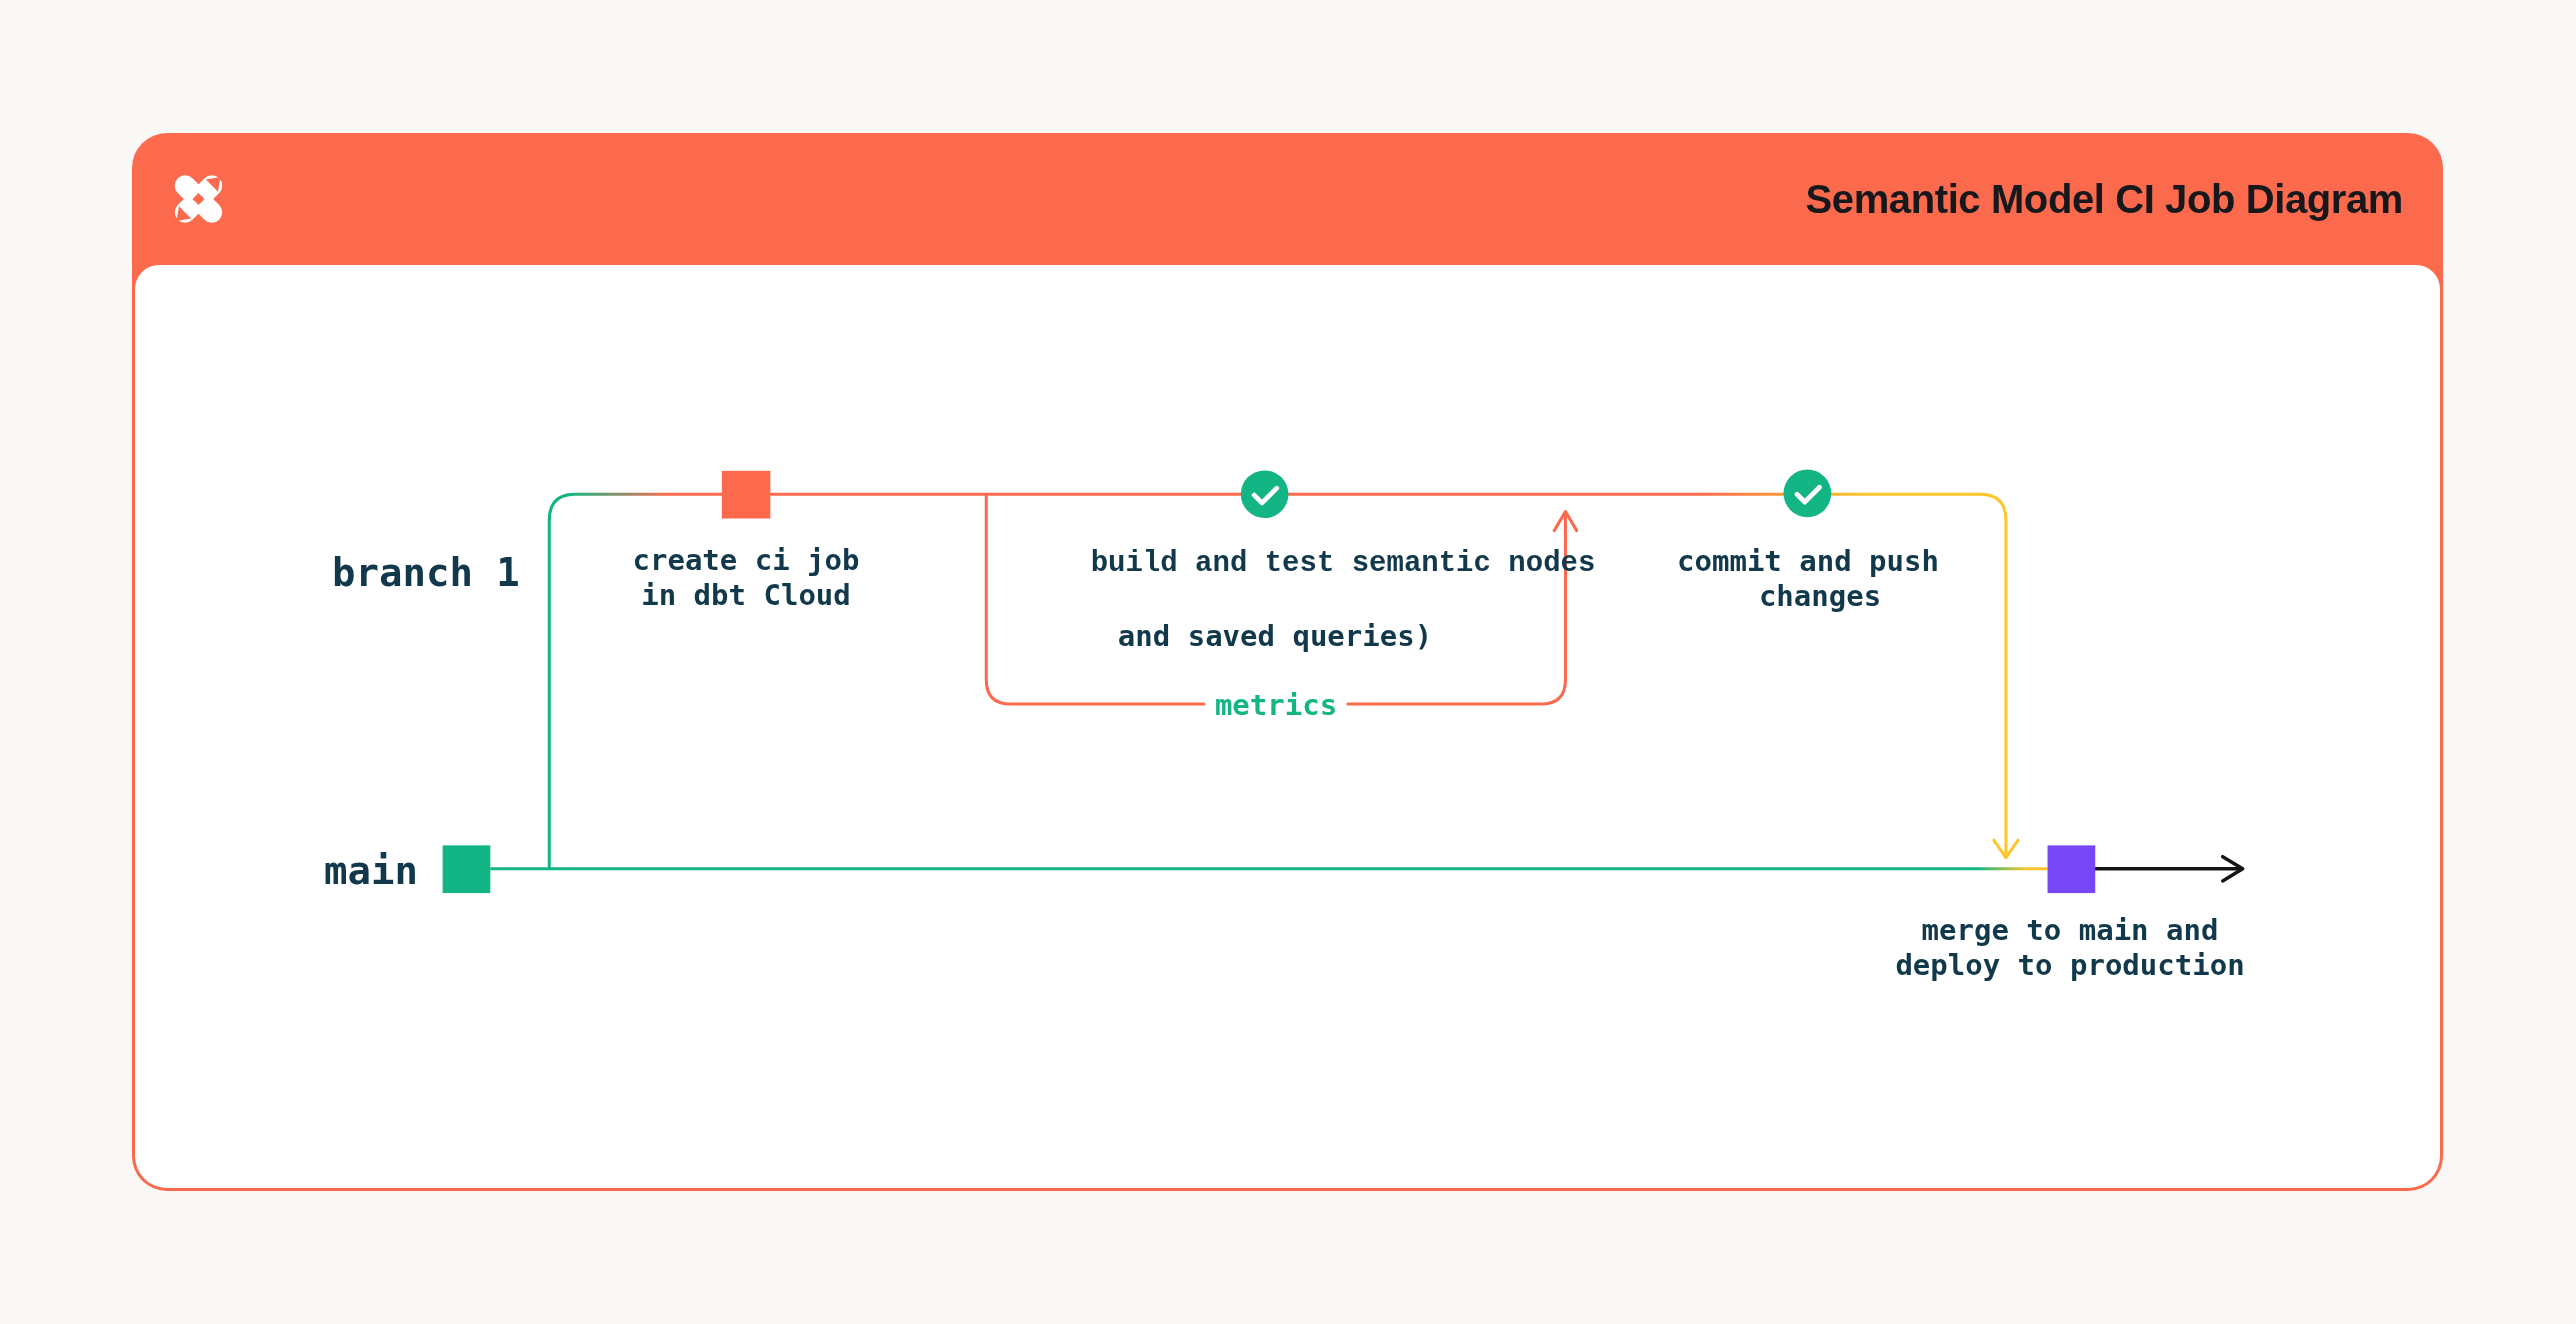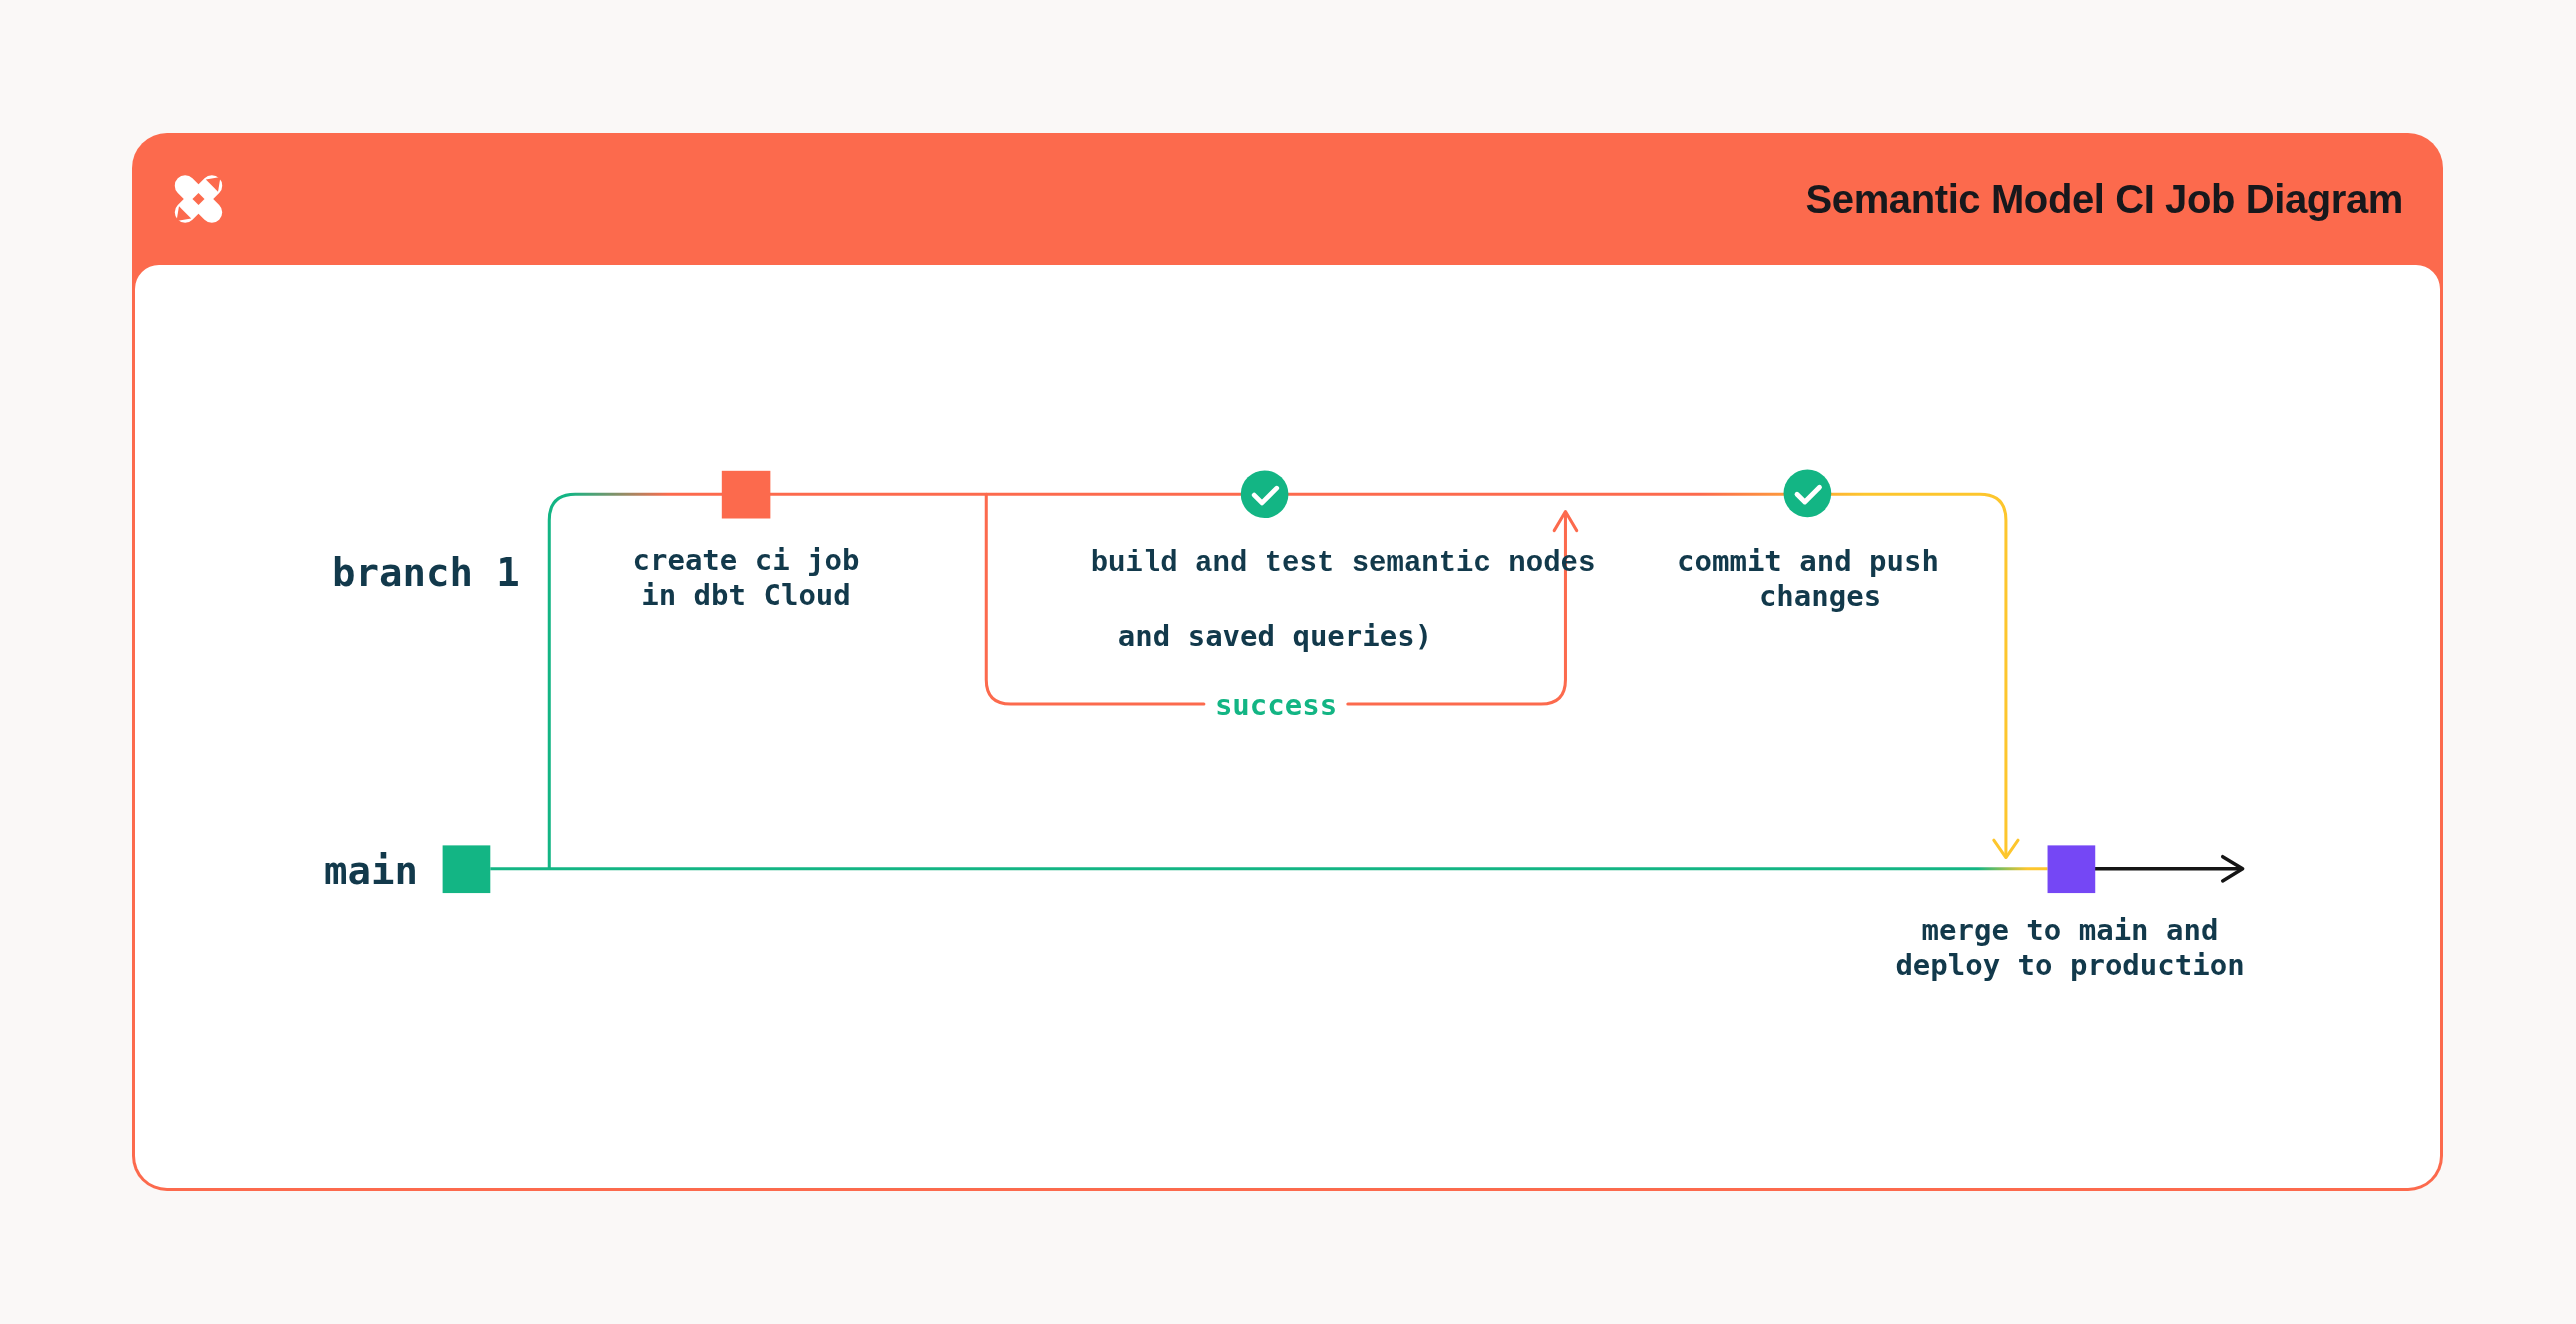--- a/index.html
+++ b/index.html
@@ -112,21 +112,21 @@
 
   <div class="mono branch-label" style="left:332px;top:572px;">branch 1</div>
   <div class="mono branch-label" style="left:324px;top:870px;">main</div>
 
   <div class="mono node-line" style="left:746px;top:560px;">create ci job</div>
   <div class="mono node-line" style="left:746px;top:595px;">in dbt Cloud</div>
 
   <div class="mono node-line" style="left:1343px;top:563px;font-family:Liberation Mono, monospace;">build and test semantic nodes</div>
   <div class="mono node-line" style="left:1275px;top:636px;">and saved queries)</div>
 
-  <div class="mono success-label" style="left:1276px;top:705px;">success</div>
+  <div class="mono success-label" style="left:1276px;top:705px;">metrics</div>
 
   <div class="mono node-line" style="left:1808px;top:561px;text-align:right;">commit and push</div>
   <div class="mono node-line" style="left:1808px;top:596px;margin-left:12px;">changes</div>
 
   <div class="mono node-line" style="left:2070px;top:930px;">merge to main and</div>
   <div class="mono node-line" style="left:2070px;top:965px;">deploy to production</div>
 
 </div>
 
 

